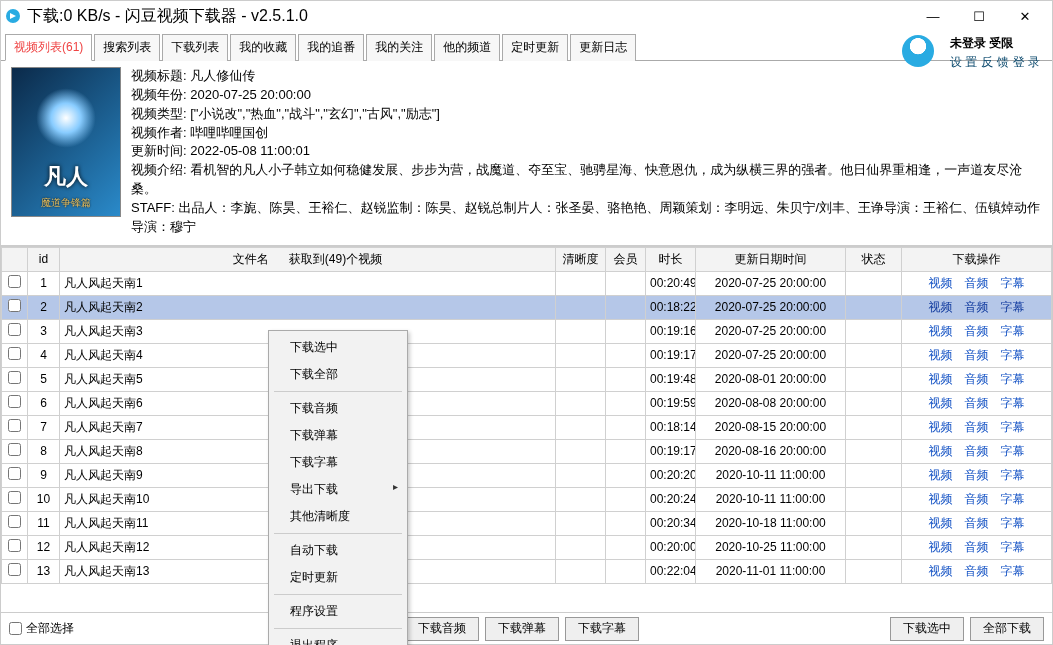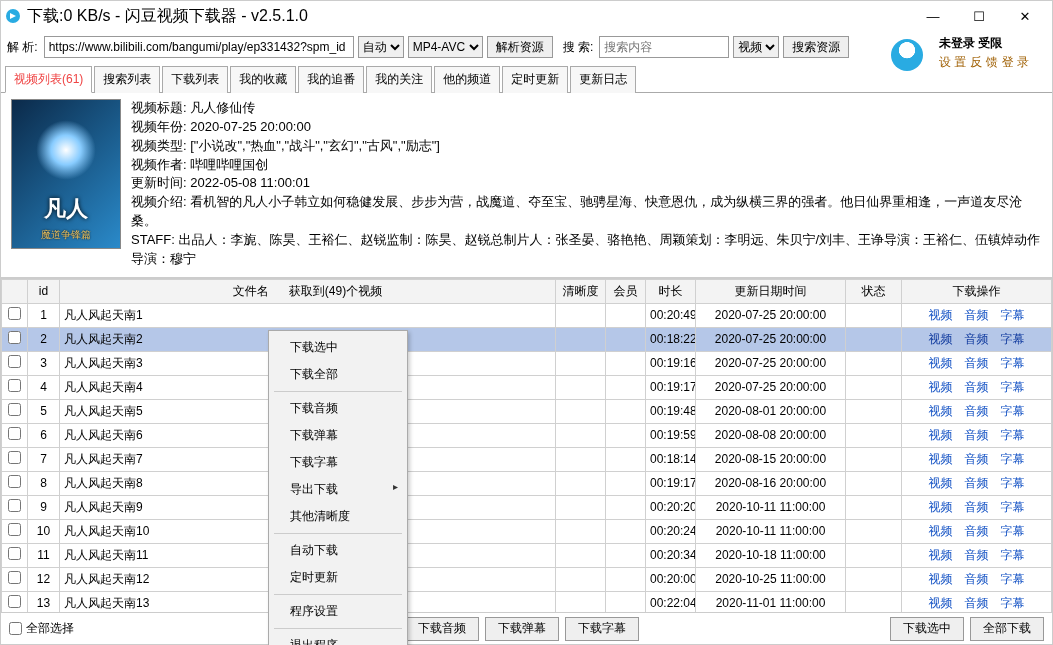--- a/index.html
+++ b/index.html
@@ -8,25 +8,25 @@
 .titlebar { height: 30px; display: flex; align-items: center; padding: 0 4px; background: #fff; }
 .titlebar .icon { width: 16px; height: 16px; margin-right: 6px; }
 .titlebar .title { flex: 1; font-size: 16px; }
 .window-controls { display: flex; }
 .window-controls div { width: 46px; height: 30px; display: flex; align-items: center; justify-content: center; font-size: 13px; font-family: Arial; cursor: default; }
 .toolbar { height: 32px; display: flex; align-items: center; padding: 2px 6px; gap: 4px; background: #fff; }
 .toolbar label { margin-right: 2px; }
 .toolbar input[type=text] { height: 22px; padding: 0 4px; border: 1px solid #999; font-family: inherit; font-size: 12px; }
 .toolbar select { height: 22px; border: 1px solid #999; font-family: inherit; font-size: 12px; background: #f0f0f0; }
 .toolbar button { height: 22px; padding: 0 8px; border: 1px solid #999; background: #efefef; font-family: inherit; font-size: 12px; cursor: default; }
-.user-area { position: absolute; right: 19px; top: 34px; display: flex; align-items: flex-end; gap: 16px; }
+.user-area { position: absolute; right: 8px; top: 34px; display: flex; align-items: flex-start; gap: 16px; }
 .user-icon { width: 32px; height: 32px; border-radius: 50%; background: radial-gradient(circle at 50% 35%, #fff 30%, #29abe2 32%); position: relative; }
 .user-texts { display: flex; flex-direction: column; font-size: 12px; gap: 2px; }
 .user-texts .row1 { color: #000; font-weight: bold; }
-.user-texts .row2 a { color: #a16207; text-decoration: none; margin-right: 4px; }
+.user-texts .row2 a { color: #0c4a6e; text-decoration: none; margin-right: 4px; }
 .tabs { display: flex; border-bottom: 1px solid #aaa; padding-left: 4px; margin-top: 2px; }
 .tab { padding: 4px 8px; border: 1px solid #aaa; border-bottom: none; background: #f7f7f7; margin-right: 2px; position: relative; top: 1px; cursor: default; font-size: 12px; }
 .tab.active { background: #fff; color: #ef4444; border-bottom: 1px solid #fff; }
 .info-panel { display: flex; padding: 6px 10px 8px 10px; gap: 10px; border-bottom: 1px solid #ccc; }
 .cover { width: 110px; height: 150px; background: linear-gradient(135deg,#0b2a4a,#1a5a8a,#2a8aca); position: relative; border: 1px solid #888; display:flex; flex-direction:column; justify-content:flex-end; align-items:center; }
 .cover-glow { position:absolute; top:20px; left:50%; transform:translateX(-50%); width:60px; height:60px; background:radial-gradient(circle,#fff,#8cf,transparent 70%); border-radius:50%; }
 .cover-title { color:#fff; font-size:22px; font-weight:bold; text-shadow:0 0 4px #000; margin-bottom:4px; }
 .cover-sub { color:#e8c060; font-size:10px; margin-bottom:6px; text-shadow:0 0 2px #000;}
 .info-text { flex: 1; font-size: 13px; line-height: 1.45; white-space: pre-wrap; }
 .table-wrap { flex: 1; position: relative; overflow: hidden; border-top: 1px solid #ccc; }
@@ -67,31 +67,20 @@
         <path d="M5 5l6 3-6 3z" fill="#fff"></path>
       </svg>
     <span class="title">下载:0 KB/s - 闪豆视频下载器 - v2.5.1.0</span>
     <div class="window-controls">
       <div>—</div>
       <div>☐</div>
       <div class="close">✕</div>
     </div>
   </div>
 
-  <div class="toolbar">
-    <label>解 析:</label>
-    <input type="text" style="width: 310px;" value="https://www.bilibili.com/bangumi/play/ep331432?spm_id">
-    <select><option>自动</option></select>
-    <select><option>MP4-AVC</option></select>
-    <button>解析资源</button>
-    <label style="margin-left:6px">搜 索:</label>
-    <input type="text" style="width: 130px;" placeholder="搜索内容">
-    <select><option>视频</option></select>
-    <button>搜索资源</button>
-  </div>
 
   <div class="user-area">
     <div class="user-icon"></div>
     <div class="user-texts">
       <div class="row1">未登录  受限</div>
       <div class="row2" id="user-links"><a href="#">设 置</a><a href="#">反 馈</a><a href="#">登 录</a></div>
     </div>
   </div>
 
   <div class="tabs" id="tabs">

